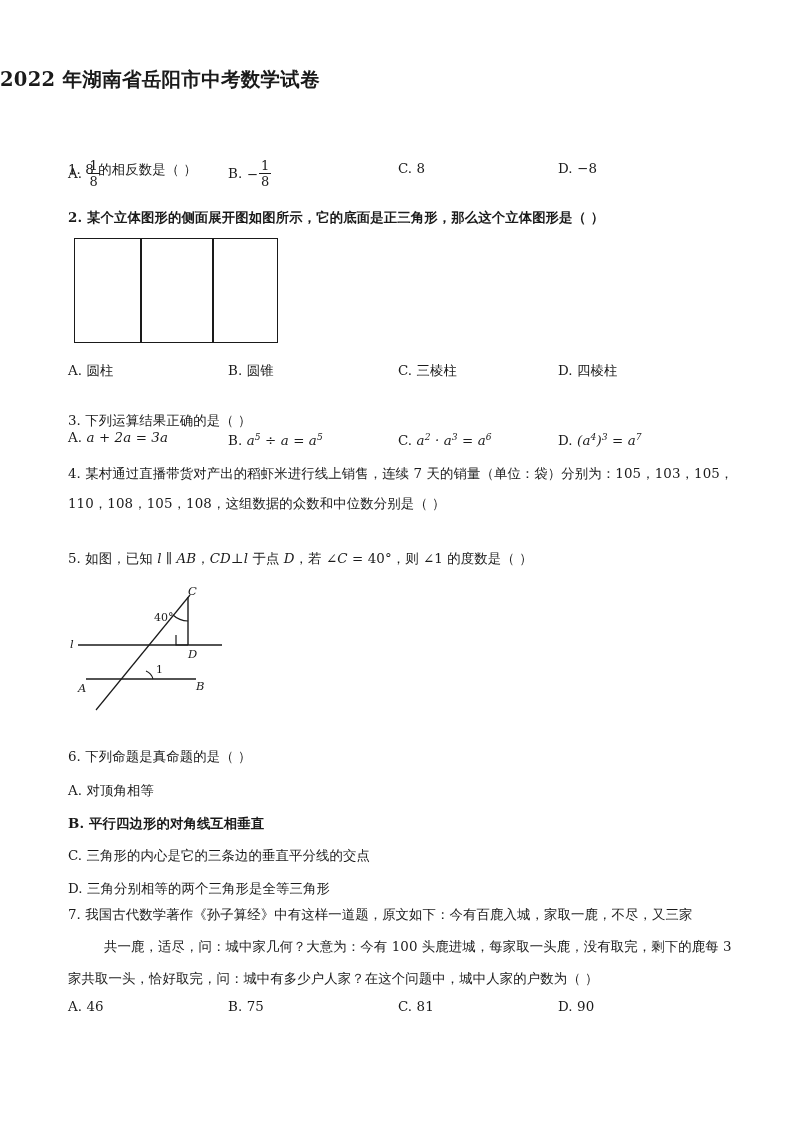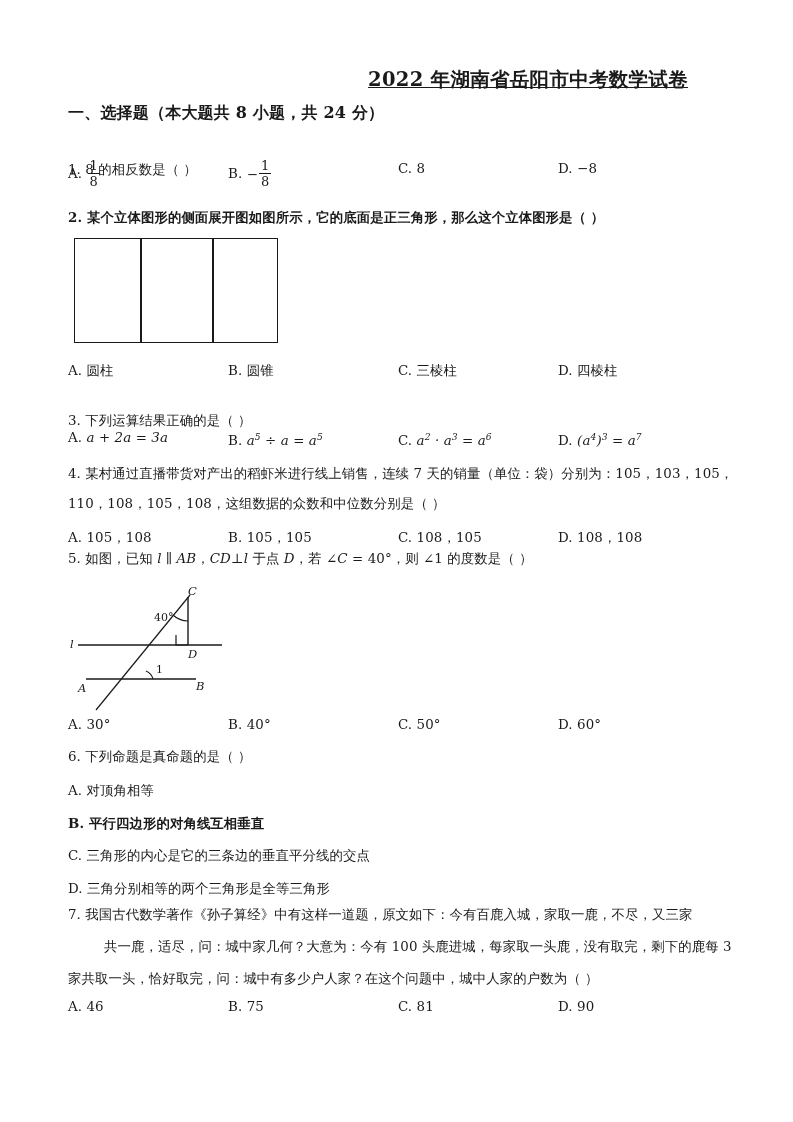--- a/index.html
+++ b/index.html
@@ -20,25 +20,24 @@
     left: 0; top: 0;
     width: 793px;
     height: 1122px;
   }
 
   
   .doc-title {
     position: absolute;
     left: 0; top: 66px;
     width: 688px;
-    text-align: right;
+    text-align: left;
     font-size: 19.5px;
     font-weight: bold;
     letter-spacing: 0.3px;
-    text-decoration: underline;
   }
 
   
   .section-heading {
     position: absolute;
     left: 68px; top: 103px;
     font-size: 16px;
     font-weight: bold;
     letter-spacing: 0.2px;
   }
@@ -143,21 +142,20 @@
   }
   .geo-lbl.plain { font-style: normal; }
 </style>
 </head>
 <body>
 
 <div class="page">
 
   <div class="doc-title">2022 年湖南省岳阳市中考数学试卷</div>
 
-  <div class="section-heading">一、选择题（本大题共 8 小题，共 24 分）</div>
 
   <div class="q-stem" style="left:68px; top:133px;margin-top:28px;">1. 8 的相反数是（      ）</div>
   <div class="opt-row" style="left:68px; top:160px; height:34px;">
     <div class="opt c1">
       <span>A.</span>
       <span class="frac">
         <span class="num">1</span>
         <span class="bar"></span>
         <span class="den">8</span>
       </span>
@@ -222,38 +220,20 @@
       <span class="mi">a<sup>2</sup> · a<sup>3</sup> = a<sup>6</sup></span>
     </div>
     <div class="opt c4">
       <span>D.</span>
       <span class="mi">(a<sup>4</sup>)<sup>3</sup> = a<sup>7</sup></span>
     </div>
   </div>
 
   <div class="q-stem" style="left:68px; top:465px;">4. 某村通过直播带货对产出的稻虾米进行线上销售，连续 7 天的销量（单位：袋）分别为：105，103，105，</div>
   <div class="q-stem" style="left:68px; top:495px;">110，108，105，108，这组数据的众数和中位数分别是（      ）</div>
-  <div class="opt-row" style="left:68px; top:529px; height:20px;">
-    <div class="opt c1">
-      <span>A.</span>
-      <span>105，108</span>
-    </div>
-    <div class="opt c2">
-      <span>B.</span>
-      <span>105，105</span>
-    </div>
-    <div class="opt c3">
-      <span>C.</span>
-      <span>108，105</span>
-    </div>
-    <div class="opt c4">
-      <span>D.</span>
-      <span>108，108</span>
-    </div>
-  </div>
 
   <div class="q-stem" style="left:68px; top:541px;margin-top:9px;">
     <span>5. 如图，已知</span><span class="mi"> l</span> ∥ <span class="mi">AB</span>，<span class="mi">CD</span>⊥<span class="mi">l</span> 于点 <span class="mi">D</span>，若 ∠<span class="mi">C</span> = 40°，则 ∠1 的度数是（      ）
   </div>
 
   <div class="geo-fig">
     <svg width="230" height="132" viewBox="0 0 230 132">
 
       <line x1="8" y1="62" x2="152" y2="62" stroke="#1a1a1a" stroke-width="1.4"></line>
 
@@ -272,38 +252,20 @@
 
     <span class="geo-lbl" style="left:118px; top:1px;">C</span>
     <span class="geo-lbl" style="left:118px; top:64px;">D</span>
     <span class="geo-lbl" style="left:0px; top:54px;">l</span>
     <span class="geo-lbl" style="left:8px; top:98px;">A</span>
     <span class="geo-lbl" style="left:126px; top:96px;">B</span>
     <span class="geo-lbl plain" style="left:84px; top:28px; font-size:11px;">40°</span>
     <span class="geo-lbl plain" style="left:86px; top:80px; font-size:11px;">1</span>
   </div>
 
-  <div class="opt-row" style="left:68px; top:716px; height:20px;">
-    <div class="opt c1">
-      <span>A.</span>
-      <span>30°</span>
-    </div>
-    <div class="opt c2">
-      <span>B.</span>
-      <span>40°</span>
-    </div>
-    <div class="opt c3">
-      <span>C.</span>
-      <span>50°</span>
-    </div>
-    <div class="opt c4">
-      <span>D.</span>
-      <span>60°</span>
-    </div>
-  </div>
 
   <div class="q-stem" style="left:68px; top:748px;">6. 下列命题是真命题的是（      ）</div>
   <div class="opt-block" style="left:68px; top:782px;">
     <span>A.</span>
     <span>对顶角相等</span>
   </div>
   <div class="opt-block" style="left:68px; top:815px;font-weight:bold;">
     <span>B.</span>
     <span>平行四边形的对角线互相垂直</span>
   </div>

